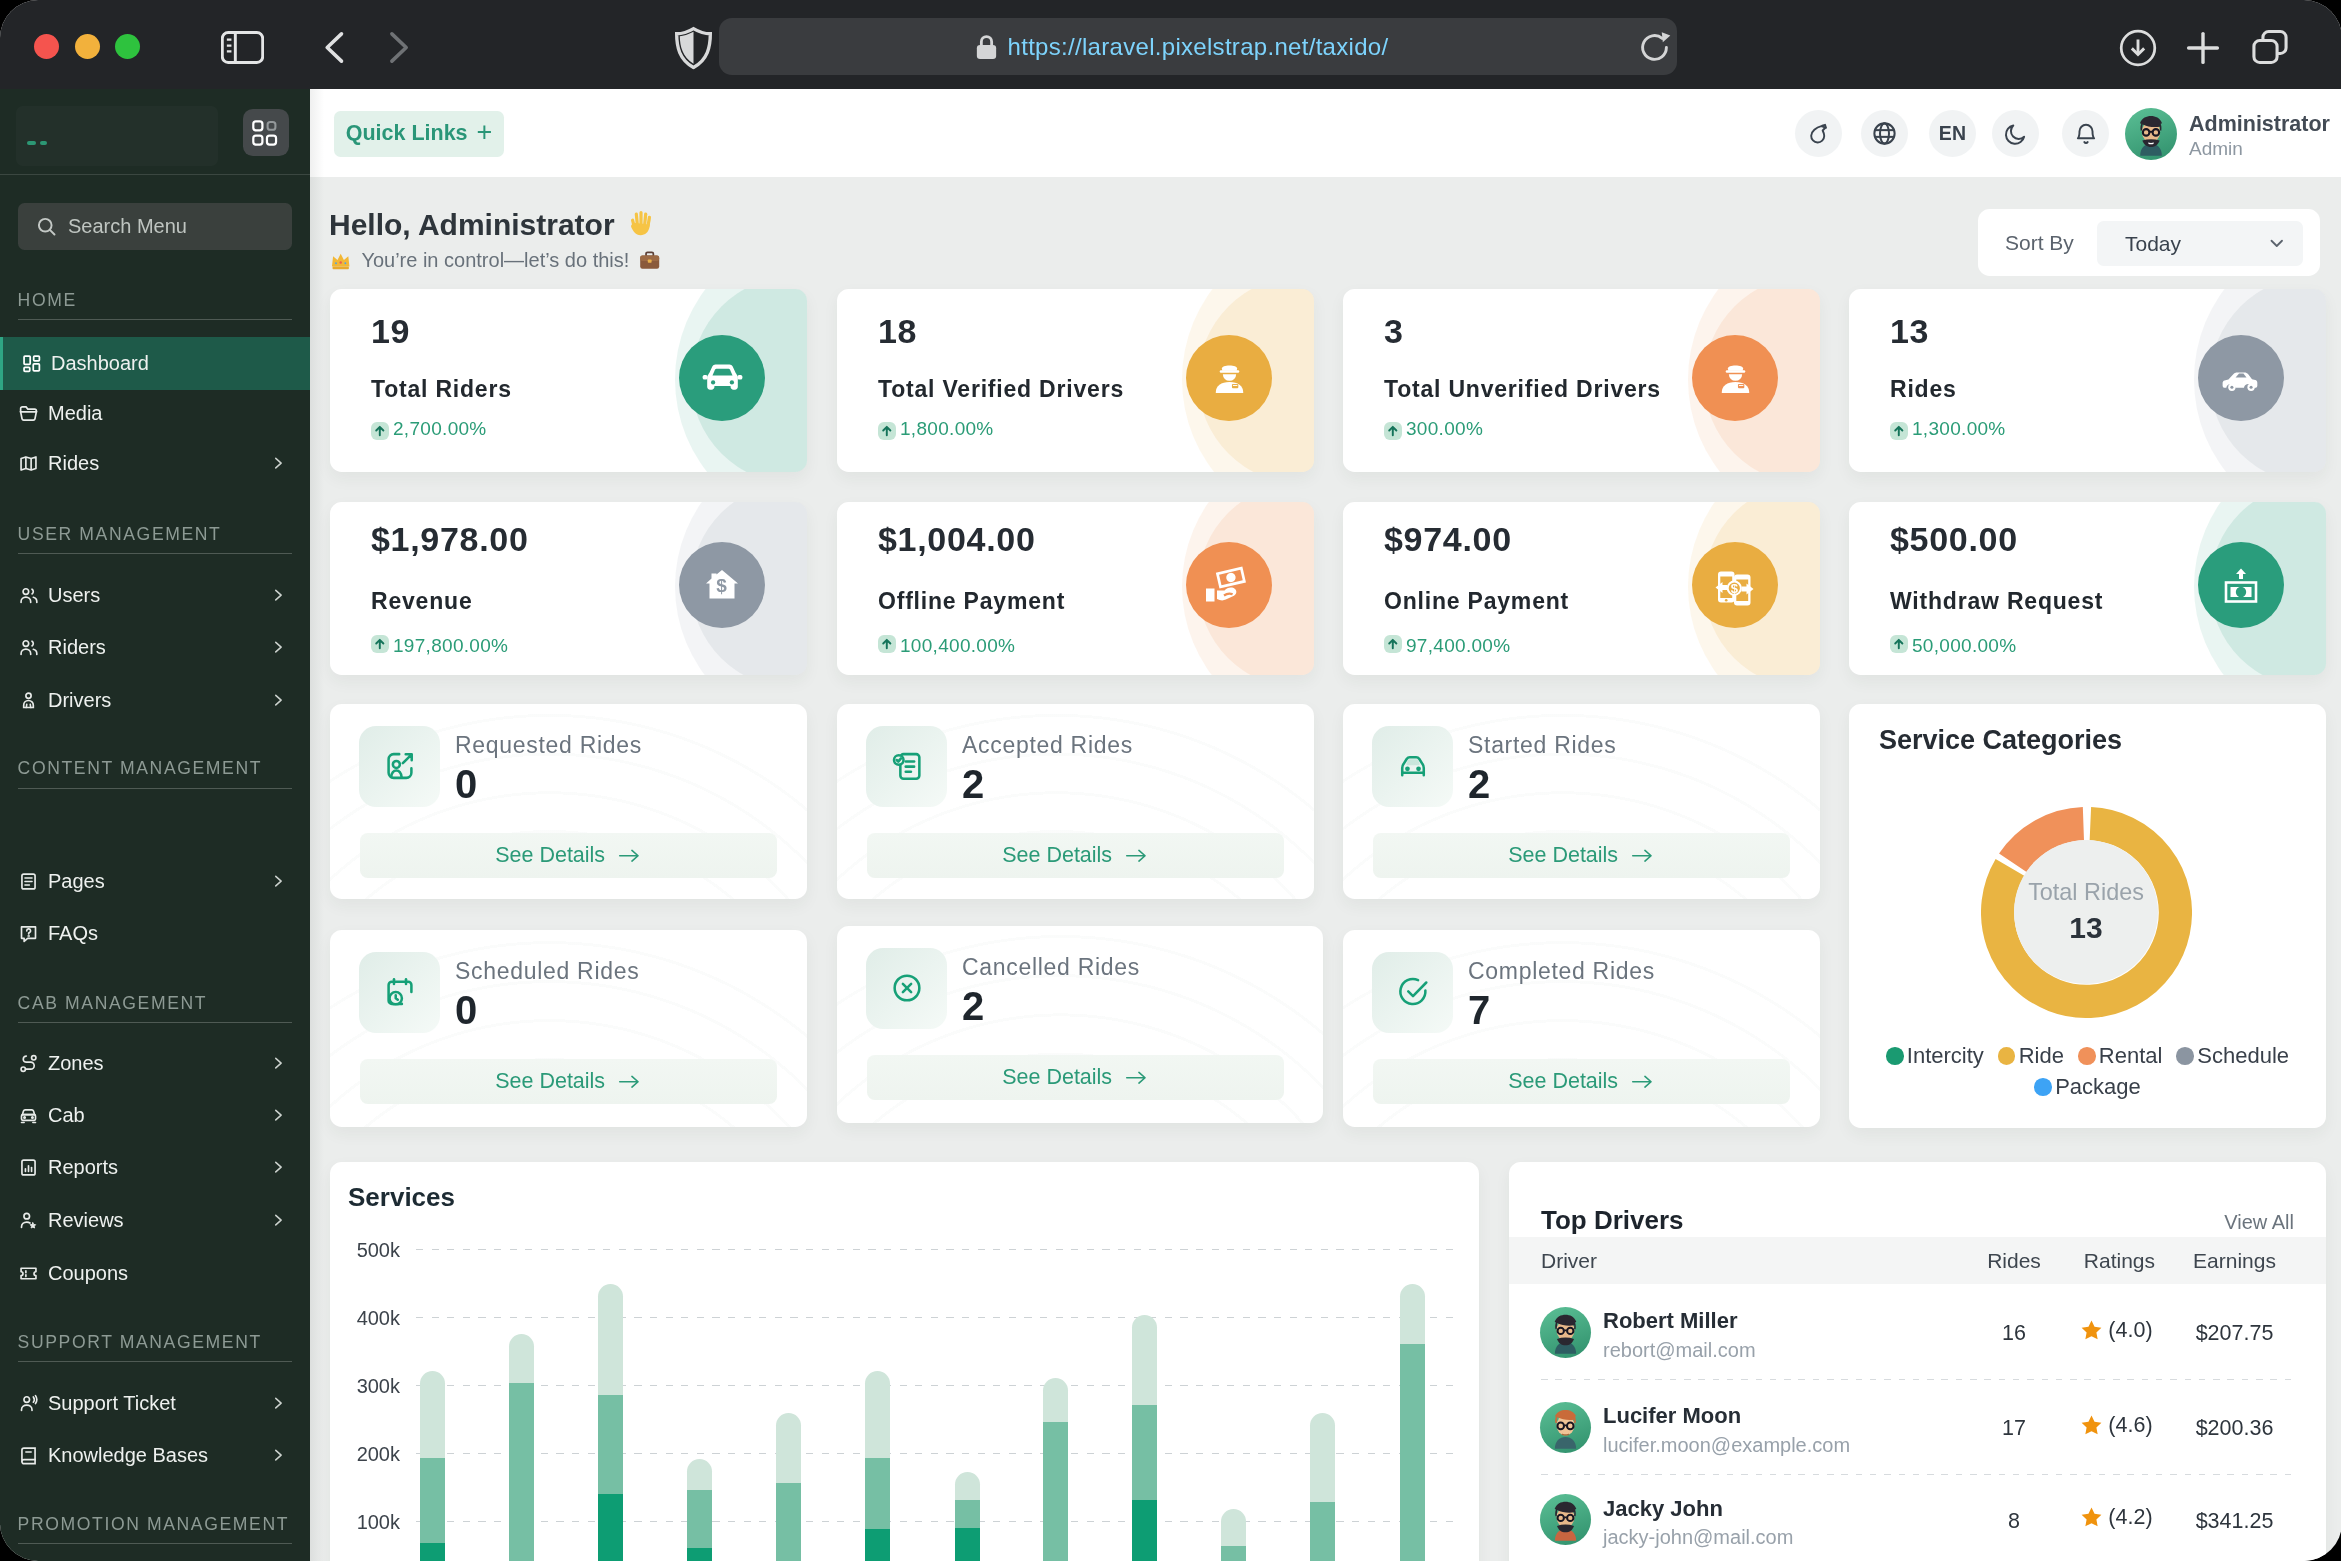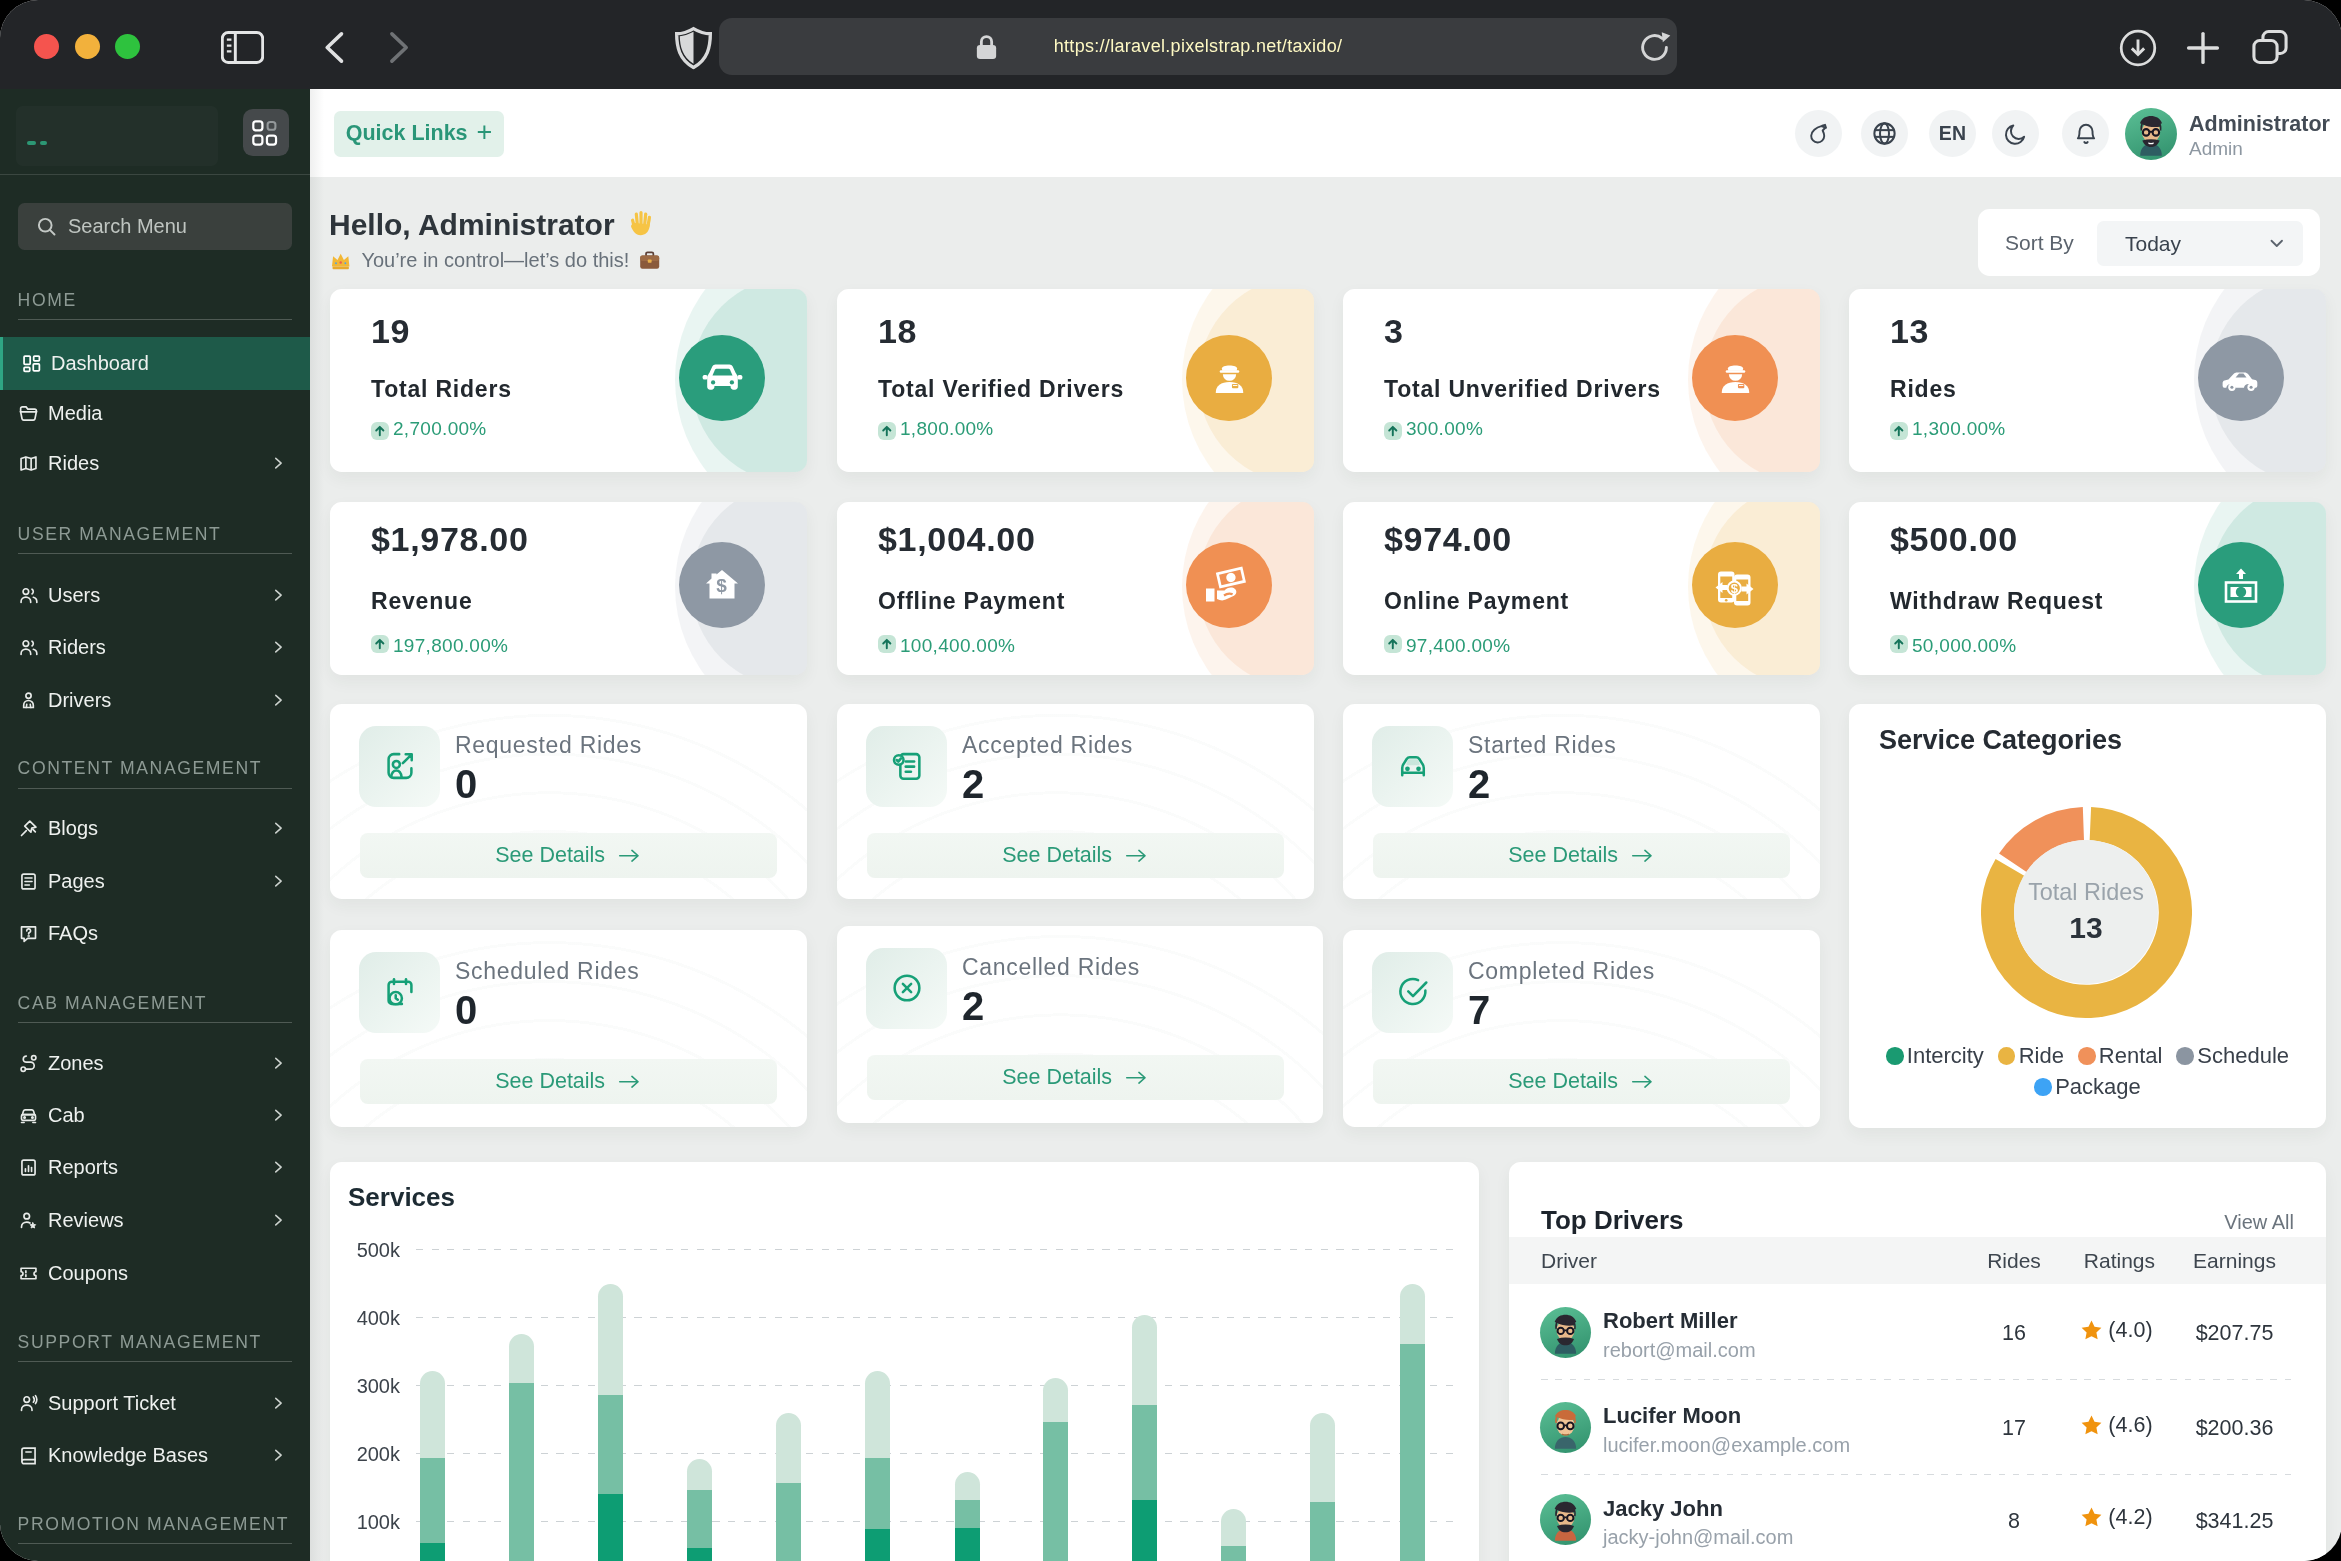--- a/index.html
+++ b/index.html
@@ -2,21 +2,21 @@
 <html style="font-size:10.4px"><head><meta charset="utf-8">
 <style>
 *{margin:0;padding:0;box-sizing:border-box}
 html,body{width:2342px;height:1561px;background:#000;font-family:"Liberation Sans",sans-serif;overflow:hidden}
 .abs{position:absolute}
 #win{position:absolute;left:0;top:0;width:2342px;height:1561px;border-radius:38px;overflow:hidden;background:#ebedec}
 
 #chrome{position:absolute;left:0;top:0;width:2342px;height:89px;background:#232528}
 .tl{position:absolute;top:34px;width:25px;height:25px;border-radius:50%}
 #urlbar{position:absolute;left:719px;top:17.6px;width:958px;height:57px;border-radius:13px;background:#3a3c3f}
-#urltxt{position:absolute;left:719px;top:17.6px;width:958px;height:57px;line-height:57px;text-align:center;color:#fef9c3;font-size:18px;letter-spacing:0.3px}
+#urltxt{position:absolute;left:719px;top:17.6px;width:958px;height:57px;line-height:57px;text-align:center;color:#7dd3fc;font-size:24px;letter-spacing:0.3px}
 
 #side{position:absolute;left:0;top:89px;width:310px;height:1472px;background:#1e2c25}
 #side .sec{position:absolute;left:17.6px;color:#8d9a94;font-size:17.6px;font-weight:normal;letter-spacing:1.6px;white-space:nowrap}
 #side .sdiv{position:absolute;left:17.6px;width:274px;height:0.7px;background:rgba(255,255,255,.22)}
 .mi{position:absolute;left:0;width:310px;height:51px}
 .mi .ico{position:absolute;left:18px;top:50%;margin-top:-10.4px;width:21px;height:21px}
 .mi .lbl{position:absolute;left:48px;top:50%;transform:translateY(-52%);color:#eef1ef;font-size:20px;white-space:nowrap}
 .mi .chev{position:absolute;right:25px;top:50%;margin-top:-7.2px;width:14.3px;height:14.3px}
 .mi.active{background:#1e5a49;border-left:3.9px solid #2fa584}
 
@@ -185,31 +185,20 @@
           <line x1="14.5" y1="20" x2="14" y2="16.5"></line>
         </svg>
       <div class="lbl">Drivers</div>
       <svg class="chev" viewBox="0 0 24 24">
           <polyline points="8,4 17,12 8,20" fill="none" stroke="#ccd2ce" stroke-width="2.6" stroke-linecap="round" stroke-linejoin="round"></polyline>
         </svg>
     </div>
 
     <div class="sec" style="top:669px">CONTENT MANAGEMENT</div>
     <div class="sdiv" style="top:699px"></div>
-    <div class="mi" style="top:714px">
-      <svg class="ico" viewBox="0 0 24 24" fill="none" stroke="#e8ebe9" stroke-width="1.9" stroke-linecap="round" stroke-linejoin="round">
-          <path d="M13.5 3.5 l7 7 -4.8 1 -1 4.8 -7-7 z"></path>
-          <line x1="9.5" y1="14.5" x2="4" y2="20"></line>
-          <path d="M17 13 l2.8 2.8"></path>
-        </svg>
-      <div class="lbl">Blogs</div>
-      <svg class="chev" viewBox="0 0 24 24">
-          <polyline points="8,4 17,12 8,20" fill="none" stroke="#ccd2ce" stroke-width="2.6" stroke-linecap="round" stroke-linejoin="round"></polyline>
-        </svg>
-    </div>
     <div class="mi" style="top:767px">
       <svg class="ico" viewBox="0 0 24 24" fill="none" stroke="#e8ebe9" stroke-width="1.9" stroke-linecap="round">
           <rect x="4.5" y="3.5" width="15" height="17" rx="2"></rect>
           <line x1="8" y1="8" x2="16" y2="8"></line>
           <line x1="8" y1="12" x2="16" y2="12"></line>
           <line x1="8" y1="16" x2="13" y2="16"></line>
         </svg>
       <div class="lbl">Pages</div>
       <svg class="chev" viewBox="0 0 24 24">
           <polyline points="8,4 17,12 8,20" fill="none" stroke="#ccd2ce" stroke-width="2.6" stroke-linecap="round" stroke-linejoin="round"></polyline>

